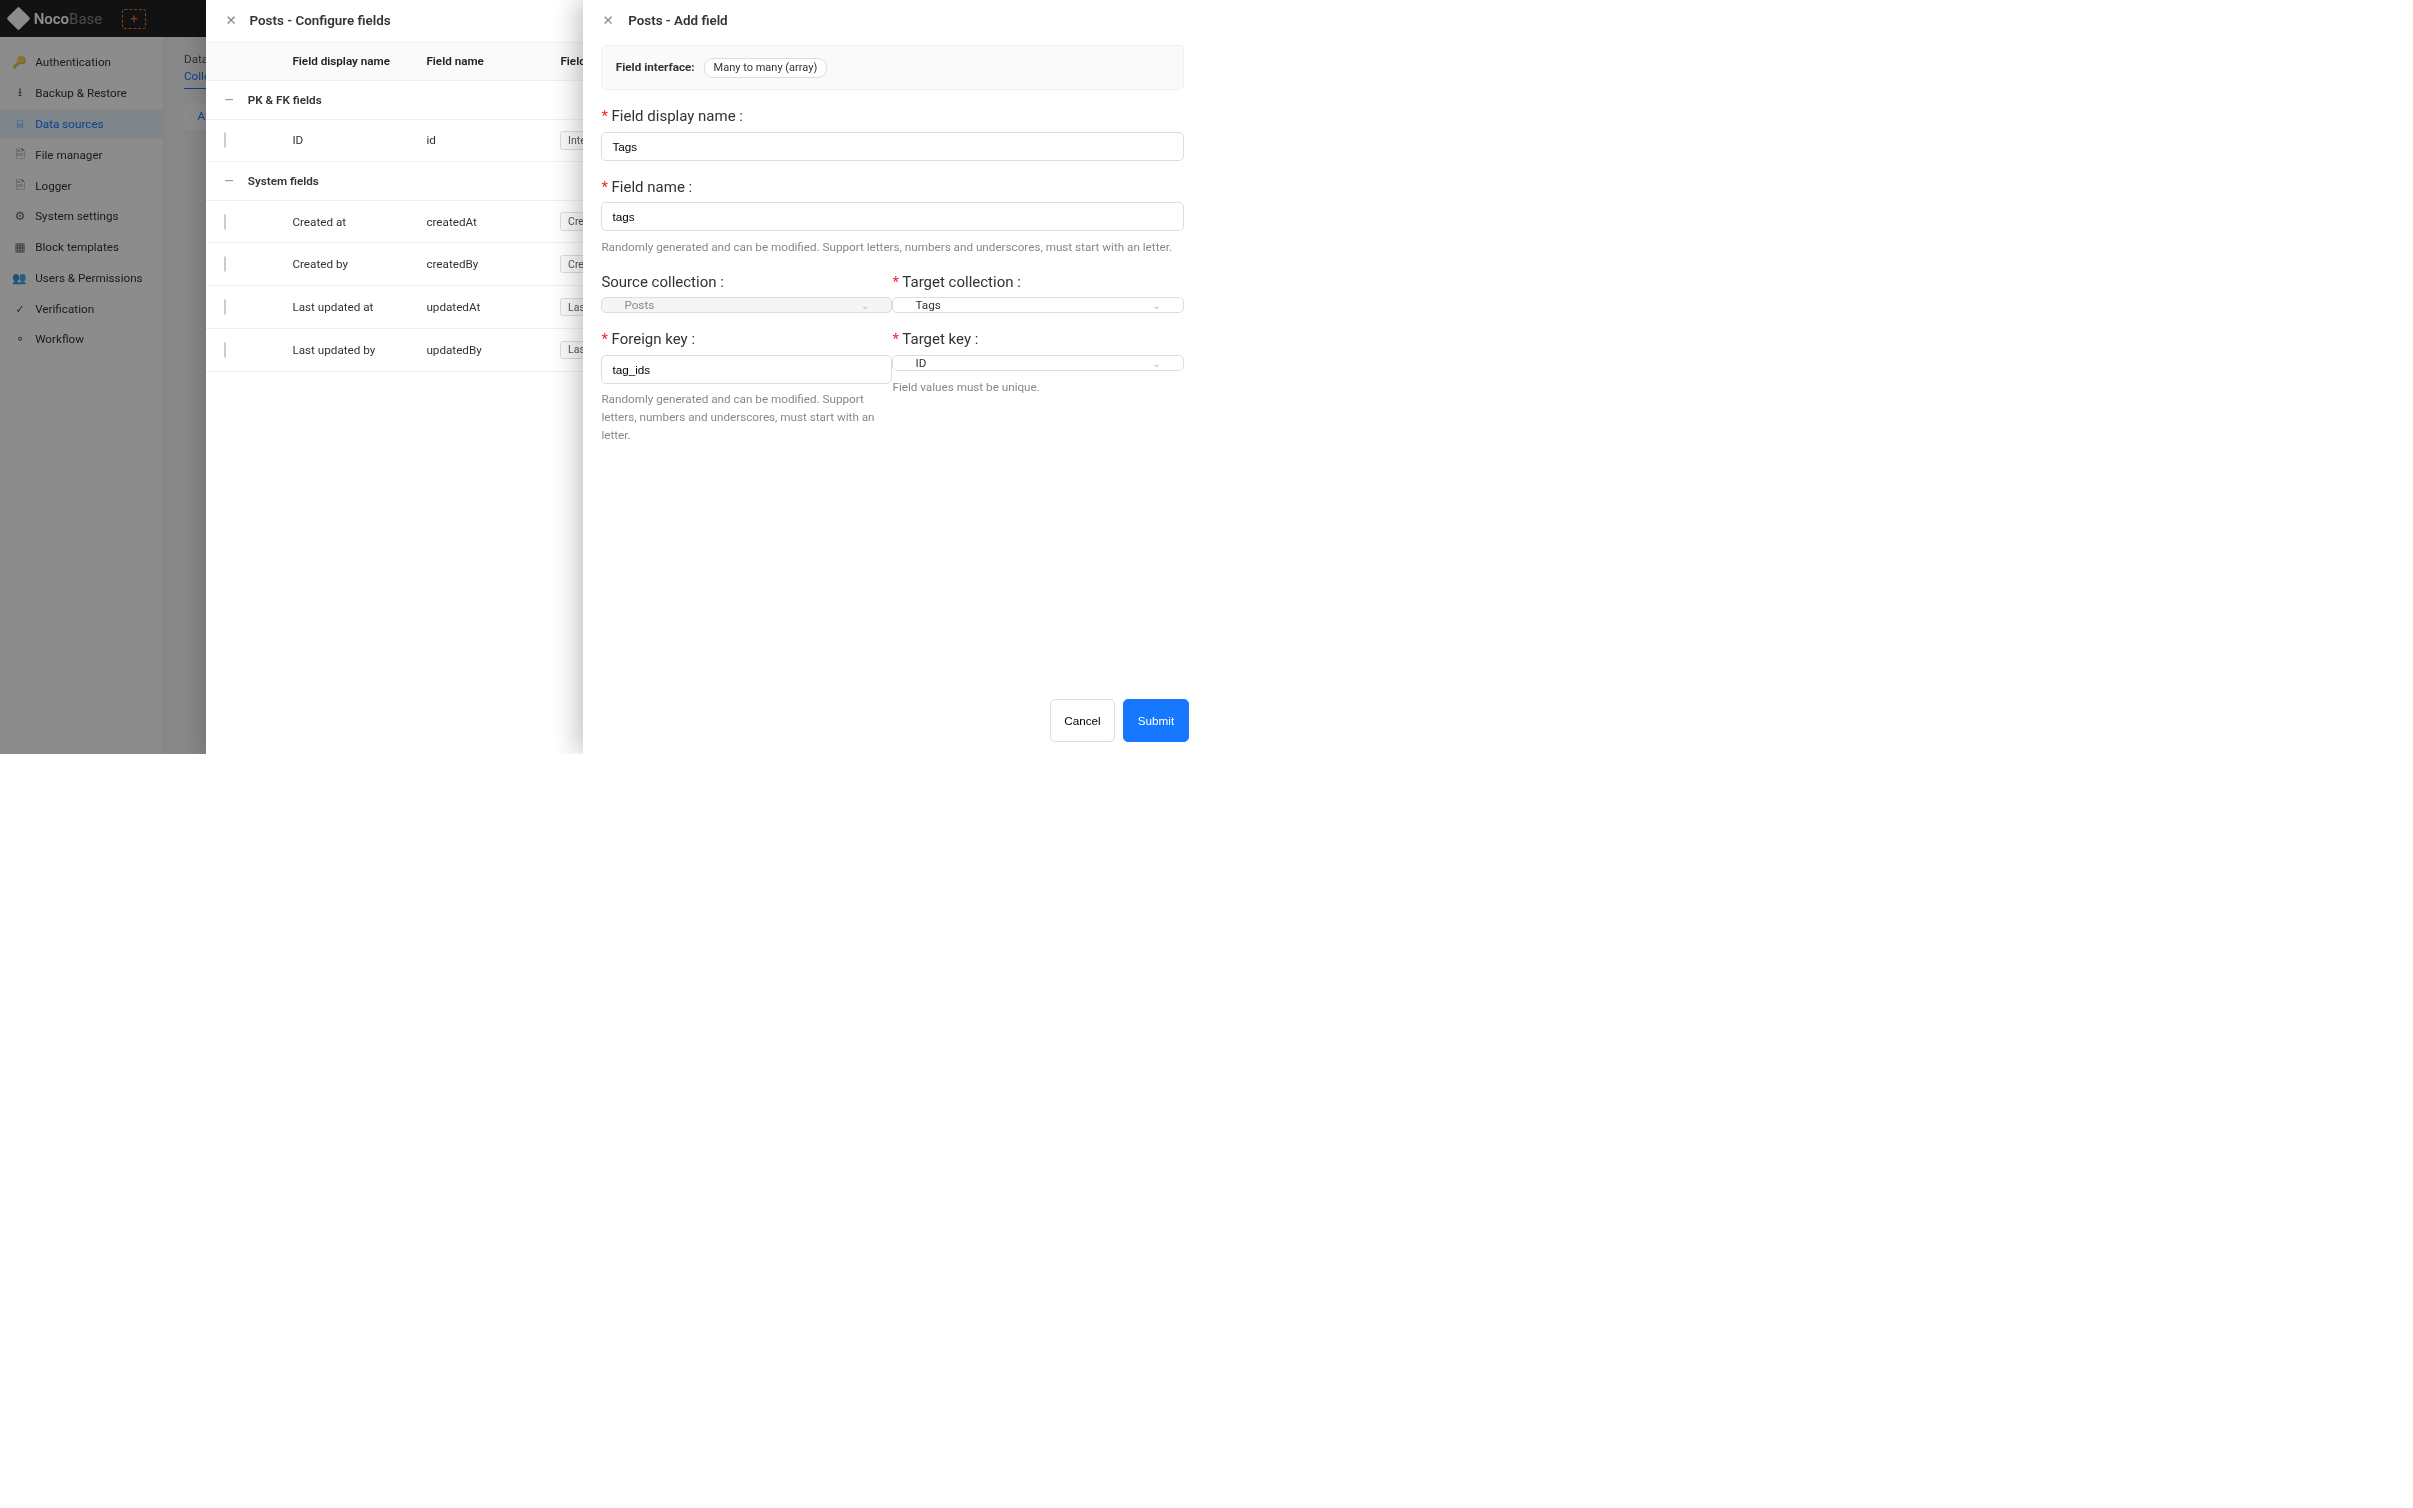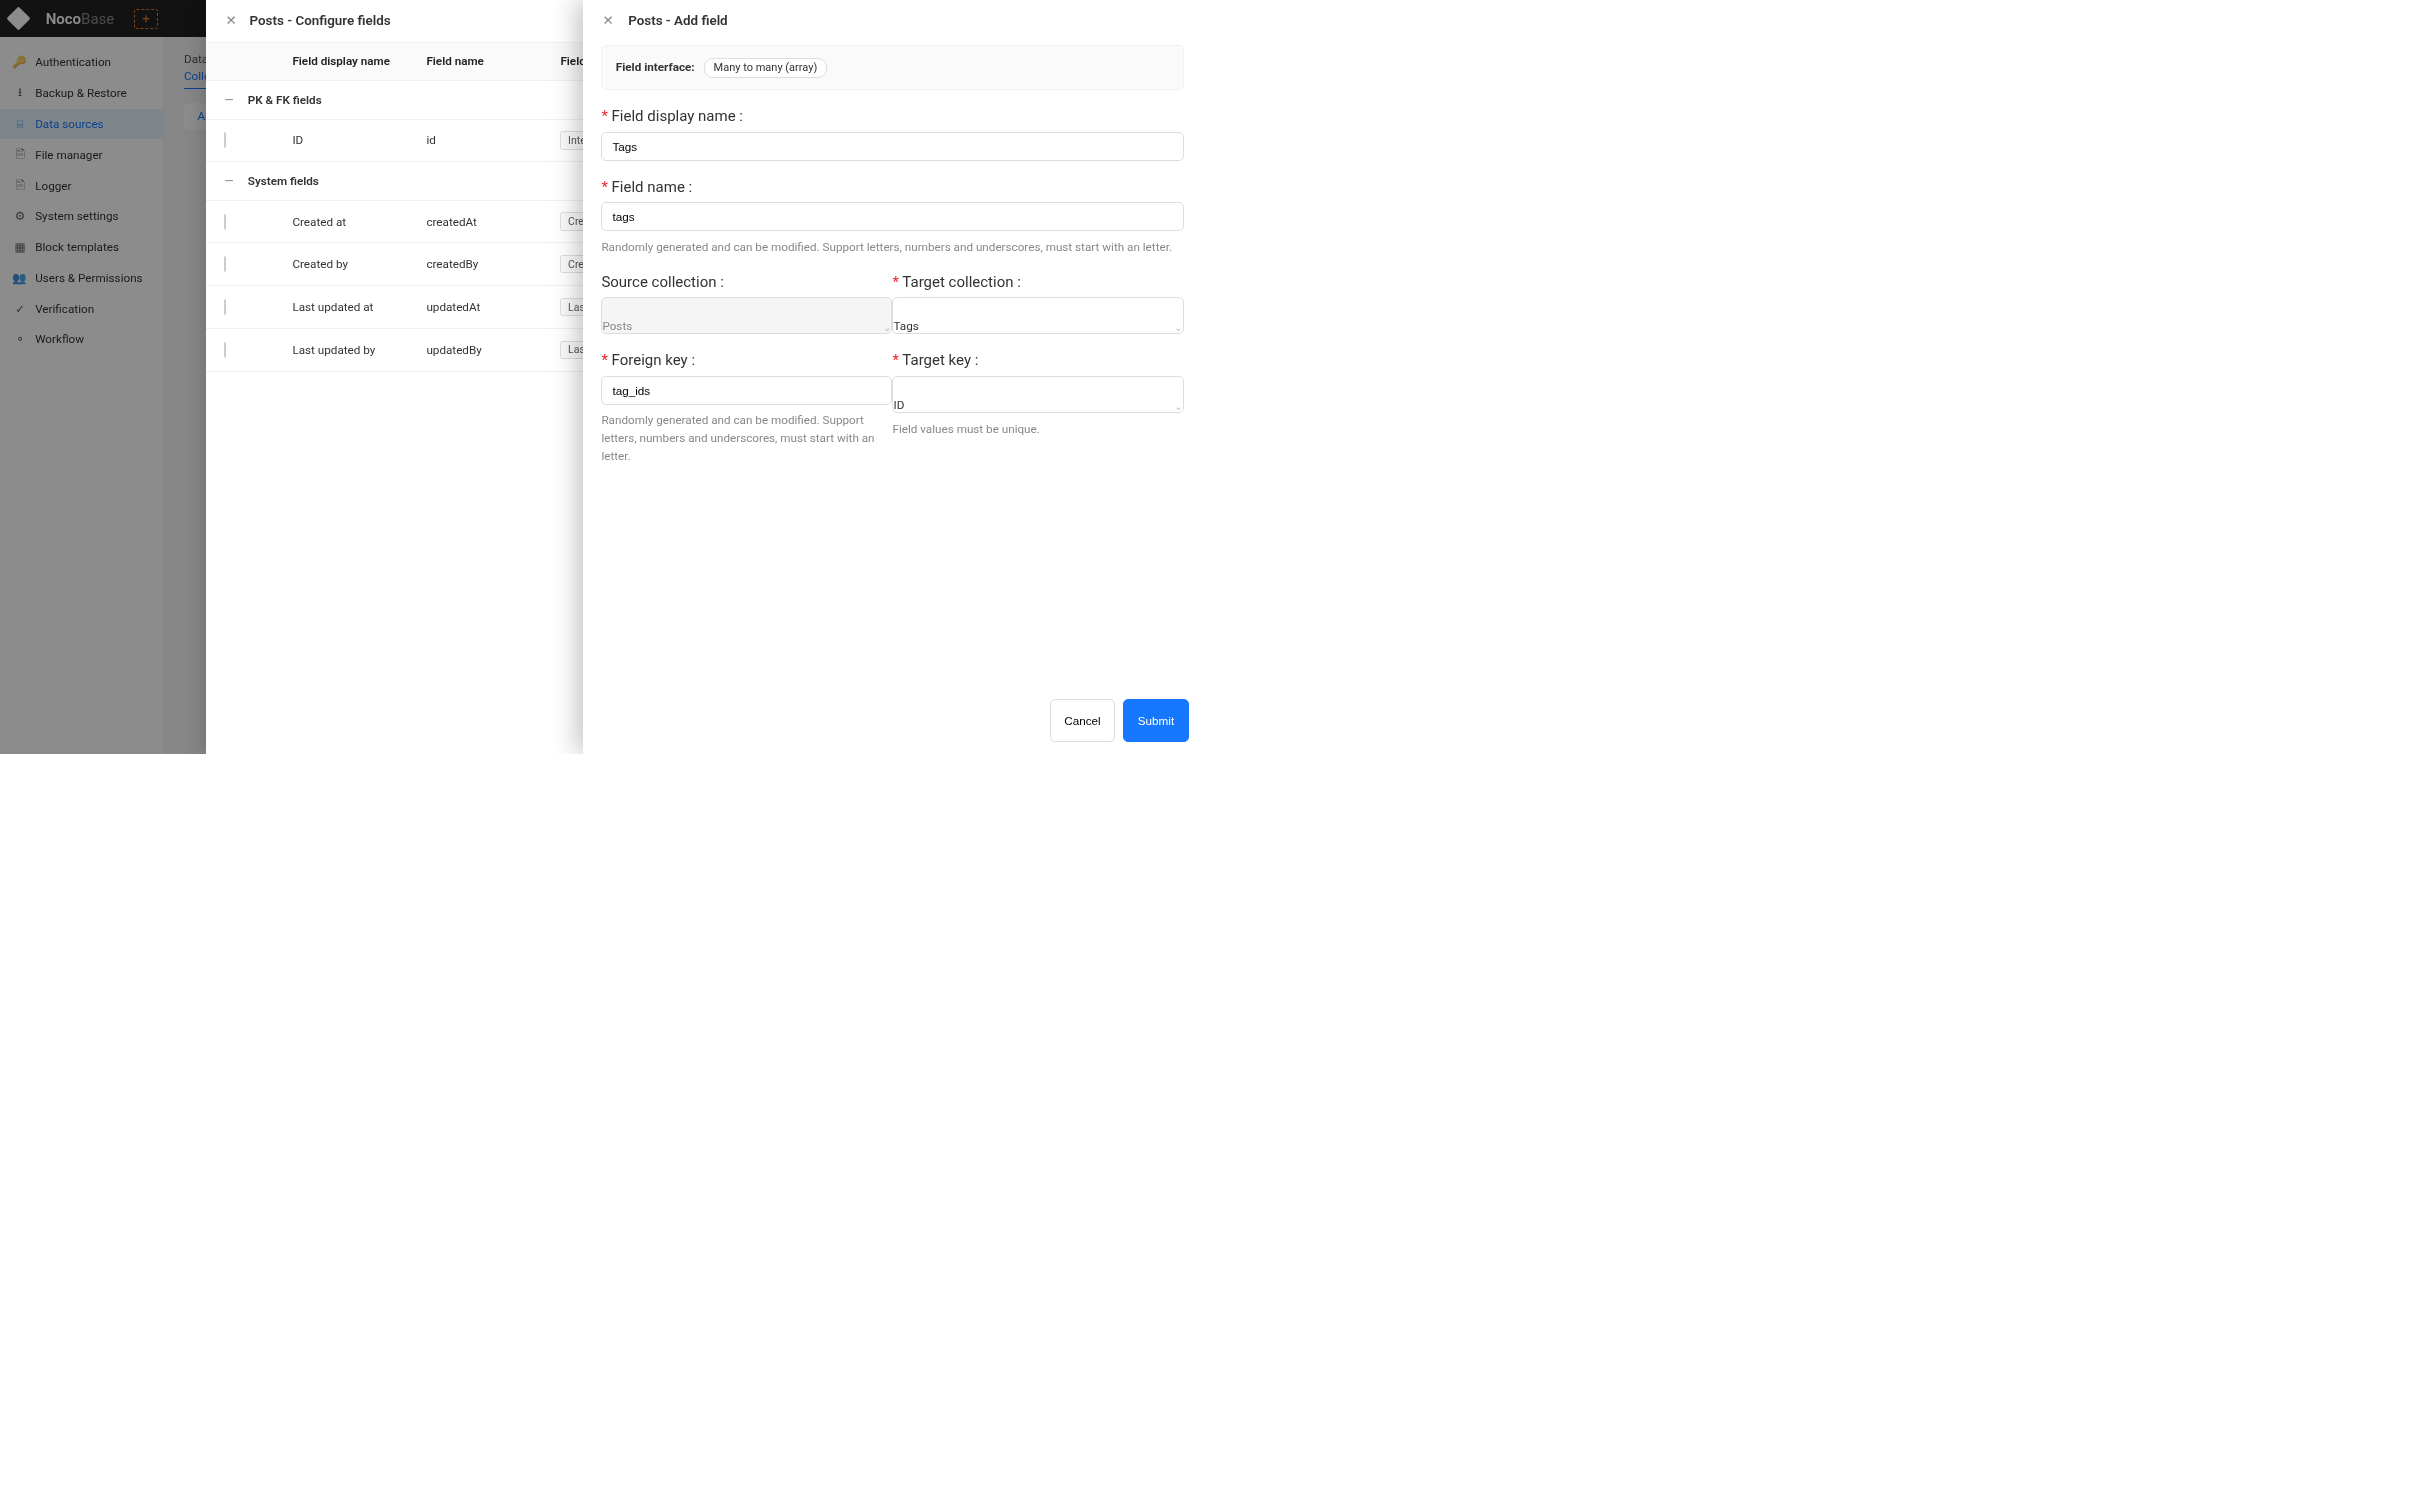--- a/index.html
+++ b/index.html
@@ -1,19 +1,19 @@
 <!DOCTYPE html>
 <html style="font-size:13.4px"><head>
 <meta charset="utf-8">
 <style>
 * { box-sizing: border-box; margin: 0; padding: 0; }
 body { font-family: -apple-system, BlinkMacSystemFont, "Segoe UI", Roboto, sans-serif; font-size: 11.7px; color: #333; overflow: hidden; width: 1207px; height: 754px; position: relative; }
 
 .topbar { height: 37px; background: #222; display: flex; align-items: center; padding: 0 10px; }
-.logo { display: flex; align-items: center; gap: 17px; color: #fff; font-size: 15px; font-weight: 600; }
+.logo { display: flex; align-items: center; gap: 5px; color: #fff; font-size: 15px; font-weight: 600; }
 .logo .light { color: #888; font-weight: 400; }
 .logo-cube { width: 17px; height: 17px; background: #fff; transform: rotate(45deg); border-radius: 1.7px; margin-right: 1.7px;}
 .add-btn { margin-left: 20px; width: 23.5px; height: 20px; border: 0.8px dashed #e87b2e; border-radius: 2.5px; color: #e87b2e; display:flex; align-items:center; justify-content:center; font-size:13.4px; }
 
 .layout { display: flex; height: calc(100% - 37px); }
 .sidebar { width: 164px; background: #fff; border-right: 0.8px solid #eee; padding-top: 10px; }
 .side-item { display:flex; align-items:center; gap:8.4px; padding:8.4px 13.4px; color:#333; cursor:pointer; font-size:11.7px; }
 .side-item.active { background:#e6f4ff; color:#1677ff; }
 .side-icon { width:13.4px; height:13.4px; display:inline-flex; align-items:center; justify-content:center; color:inherit; opacity:0.8; }
 
@@ -46,21 +46,21 @@
 .drawer2-title { font-size:13.4px; font-weight:600; }
 .drawer2-body { padding:5px 23.5px 17px 18.4px; flex:1; overflow:auto; }
 .info-box { background:#fafafa; border:0.8px solid #f1f1f1; border-radius:5px; padding:11.7px 13.4px; margin-bottom:17px; }
 .info-label { font-weight:700; font-size:11.7px; margin-right:6.7px; }
 .chip { display:inline-block; border:0.8px solid #ddd; border-radius:9px; padding:2.5px 8.4px; font-size:11px; background:#fff; }
 .info-desc { color:#888; font-size:11.7px; margin-top:8.4px; line-height:1.5; }
 
 .form-label { font-weight:400; font-size:15px; margin-bottom:6.7px; display:block; }
 .req::before { content:"* "; color:#f5222d; }
 .text-input { width:100%; height:28.5px; border:0.8px solid #ddd; border-radius:5px; padding:0 10px; font-size:11.7px; outline:none; }
-.select { width:100%; height:37px; border:0.8px solid #ddd; border-radius:5px; padding:0 0; font-size:11.7px; background:#fff; display:flex; align-items:flex-end; justify-content:space-between; }
+.select { width:100%; height:16px; border:0.8px solid #ddd; border-radius:5px; padding:0 22px; font-size:11.7px; background:#fff; display:flex; align-items:center; justify-content:space-between; }
 .select.disabled { background:#f5f5f5; color:#888; }
 .chevron { color:#bbb; font-size:10px; }
 .help { color:#888; font-size:11.7px; margin-top:6.7px; line-height:1.55; }
 .form-group { margin-bottom:17px; }
 .form-row { display:flex; }
 .form-col { flex:1; }
 .textarea { width:100%; height:60px; border:0.8px solid #ddd; border-radius:5px; padding:8.4px 10px; font-size:11.7px; resize:none; outline:none; }
 
 .drawer2-footer { padding:11.7px 18.4px; display:flex; justify-content:flex-end; gap:8.4px; border-top: none; }
 .btn { height:43px; padding:0 13.4px; border-radius:5px; border:0.8px solid #ddd; background:#fff; font-size:11.7px; cursor:pointer; }

